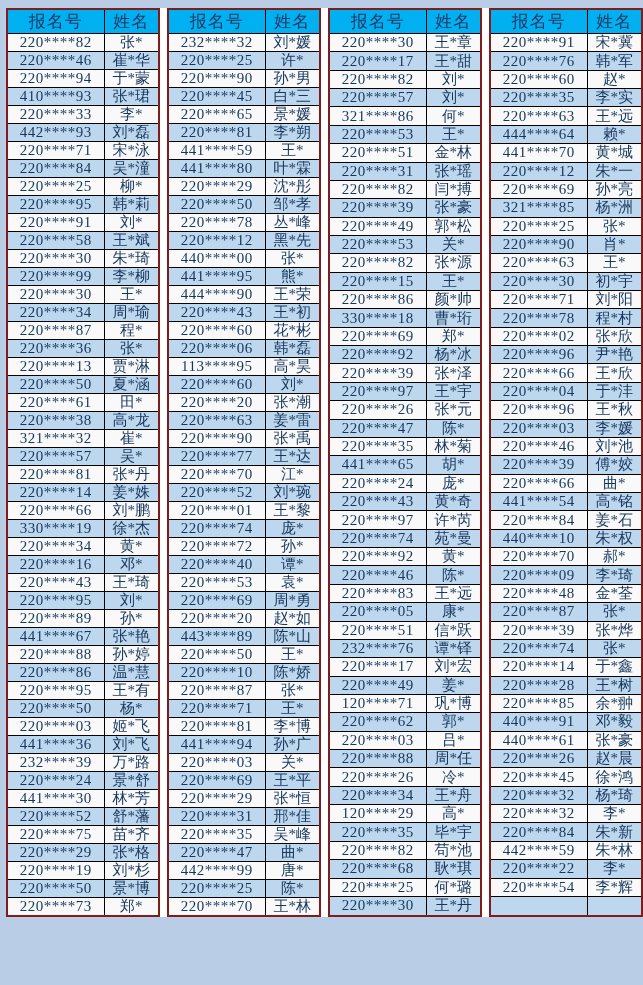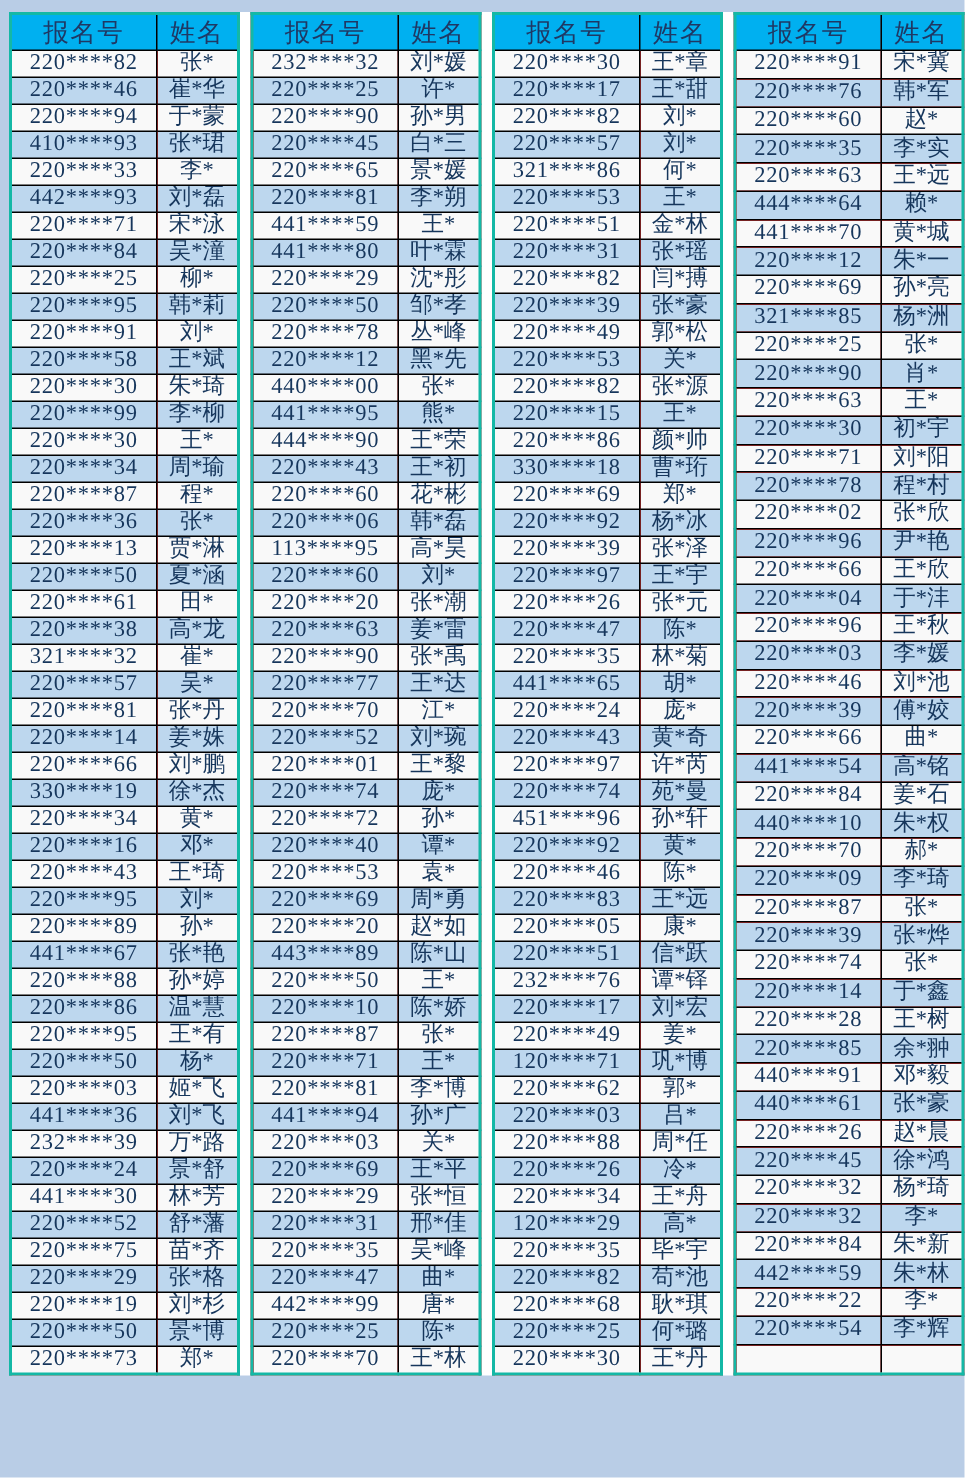--- a/index.html
+++ b/index.html
@@ -11,22 +11,22 @@
   }
   .tables-wrap{
     position:absolute;left:6px;top:8px;
     display:flex;gap:7px;
     background:#ffffff; 
   }
   table.reg-table{
     border-collapse:collapse;
     table-layout:fixed;
     width:152px;
-    border:2px solid #14b8a6;
-    background:#ef4444;
+    border:2px solid #7f1d1d;
+    background:#0ea5e9;
   }
   table.reg-table col.c-id{width:97px;}
   table.reg-table col.c-name{width:55px;}
   table.reg-table th{
     background:#00b0f0;
     color:#1f3864;
     font-size:17px;
     font-weight:normal;
     height:22px;
     border:1px solid #000;
@@ -593,24 +593,20 @@
         </tr>
         <tr>
           <td class="id-cell">220****97</td>
           <td class="name-cell">许*芮</td>
         </tr>
         <tr>
           <td class="id-cell">220****74</td>
           <td class="name-cell">苑*曼</td>
         </tr>
         <tr>
-          <td class="id-cell">451****96</td>
-          <td class="name-cell">孙*轩</td>
-        </tr>
-        <tr>
           <td class="id-cell">220****92</td>
           <td class="name-cell">黄*</td>
         </tr>
         <tr>
           <td class="id-cell">220****46</td>
           <td class="name-cell">陈*</td>
         </tr>
         <tr>
           <td class="id-cell">220****83</td>
           <td class="name-cell">王*远</td>
@@ -811,20 +807,24 @@
         </tr>
         <tr>
           <td class="id-cell">220****70</td>
           <td class="name-cell">郝*</td>
         </tr>
         <tr>
           <td class="id-cell">220****09</td>
           <td class="name-cell">李*琦</td>
         </tr>
         <tr>
+          <td class="id-cell">220****48</td>
+          <td class="name-cell">金*荃</td>
+        </tr>
+        <tr>
           <td class="id-cell">220****87</td>
           <td class="name-cell">张*</td>
         </tr>
         <tr>
           <td class="id-cell">220****39</td>
           <td class="name-cell">张*烨</td>
         </tr>
         <tr>
           <td class="id-cell">220****74</td>
           <td class="name-cell">张*</td>

